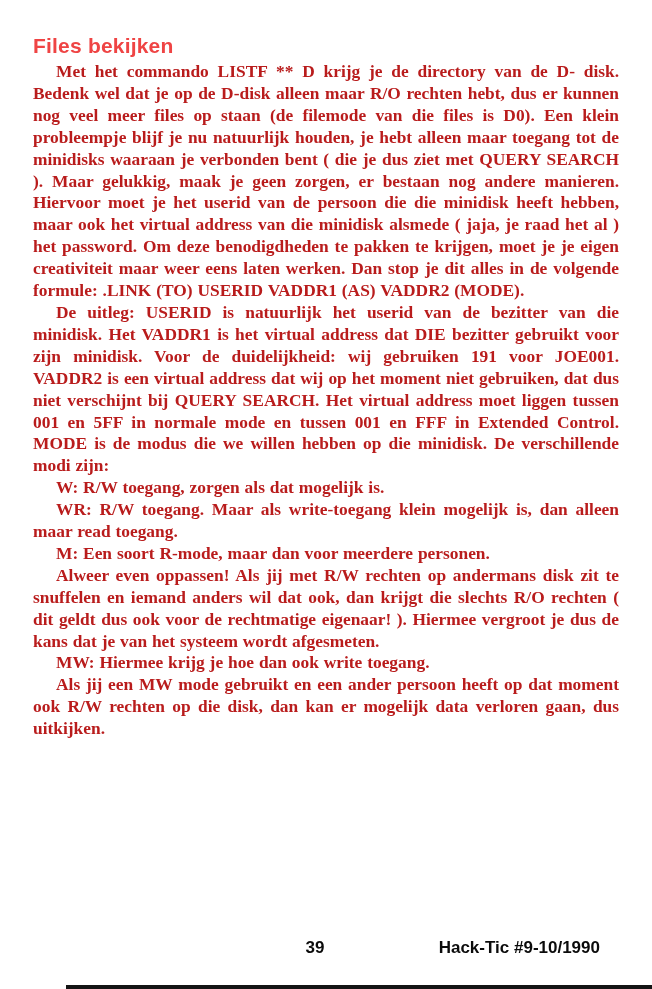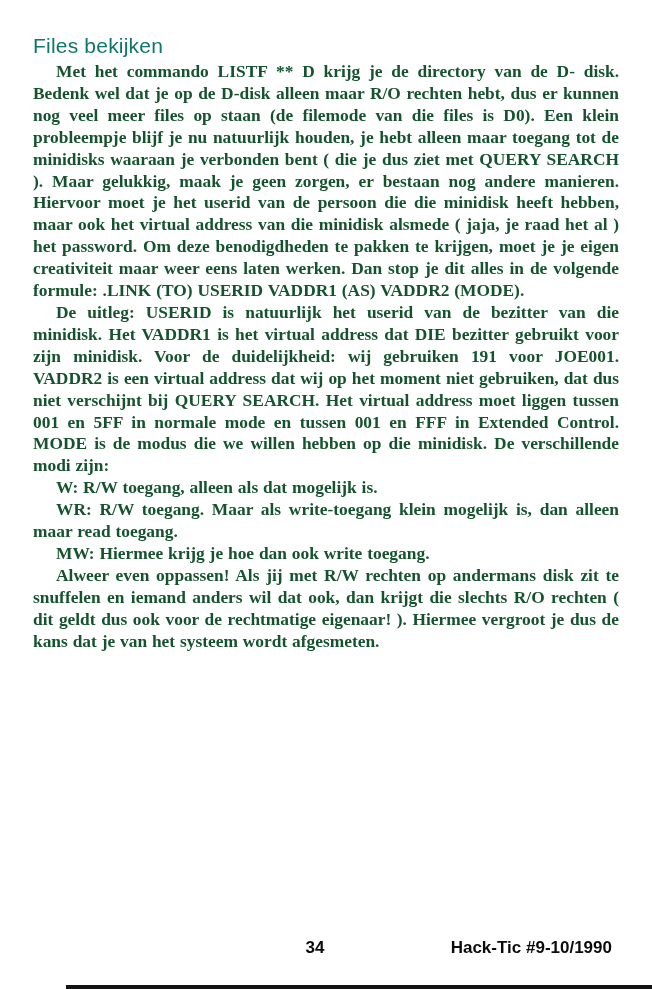--- a/index.html
+++ b/index.html
@@ -18,52 +18,52 @@
   .content {
     position: absolute;
     left: 33px;
     top: 34px;
     width: 586px;
     color: #0b0b0b;
   }
   .title {
     font-family: "Liberation Sans", sans-serif;
     font-size: 21px;
-    font-weight: 400;
+    font-weight: 700;
     letter-spacing: 0.2px;
     margin: 0 0 3px 0;
-    color: #0f766e;
+    color: #ef4444;
   }
   .body-par {
     font-size: 17.4px;
     font-weight: 700;
     line-height: 21.9px;
     text-align: justify;
     text-indent: 23px;
     margin: 0;
     word-spacing: 0.5px;
     hyphens: auto;
     -webkit-hyphens: auto;
-    color: #14532d;
+    color: #b91c1c;
   }
   .footer-pagenum {
     position: absolute;
     top: 938px;
     left: 282px;
     width: 66px;
     text-align: center;
     font-family: "Liberation Sans", sans-serif;
     font-weight: 800;
     font-size: 17px;
     color: #0b0b0b;
   }
   .footer-issue {
     position: absolute;
     top: 938px;
-    right: 40px;
+    right: 52px;
     font-family: "Liberation Sans", sans-serif;
     font-weight: 800;
     font-size: 17px;
     color: #0b0b0b;
   }
   .scan-edge {
     position: absolute;
     left: 66px;
     right: 0;
     bottom: 0;
@@ -72,24 +72,26 @@
   }
 </style>
 </head>
 <body>
 
 <div class="page">
   <div class="content">
     <h1 class="title">Files bekijken</h1>
     <p class="body-par">Met het commando LISTF ** D krijg je de directory van de D- disk. Bedenk wel dat je op de D-disk alleen maar R/O rechten hebt, dus er kunnen nog veel meer files op staan (de filemode van die files is D0). Een klein probleempje blijf je nu natuurlijk houden, je hebt alleen maar toegang tot de minidisks waaraan je verbonden bent ( die je dus ziet met QUERY SEARCH ). Maar gelukkig, maak je geen zorgen, er bestaan nog andere manieren. Hiervoor moet je het userid van de persoon die die minidisk heeft hebben, maar ook het virtual address van die minidisk alsmede ( jaja, je raad het al ) het password. Om deze benodigdheden te pakken te krijgen, moet je je eigen creativiteit maar weer eens laten werken. Dan stop je dit alles in de volgende formule: .LINK (TO) USERID VADDR1 (AS) VADDR2 (MODE).</p>
     <p class="body-par">De uitleg: USERID is natuurlijk het userid van de bezitter van die minidisk. Het VADDR1 is het virtual address dat DIE bezitter gebruikt voor zijn minidisk. Voor de duidelijkheid: wij gebruiken 191 voor JOE001. VADDR2 is een virtual address dat wij op het moment niet gebruiken, dat dus niet verschijnt bij QUERY SEARCH. Het virtual address moet liggen tussen 001 en 5FF in normale mode en tussen 001 en FFF in Extended Control. MODE is de modus die we willen hebben op die minidisk. De verschillende modi zijn:</p>
-    <p class="body-par">W: R/W toegang, alleen als dat mogelijk is.</p>
+    <p class="body-par">W: R/W toegang, zorgen als dat mogelijk is.</p>
     <p class="body-par">WR: R/W toegang. Maar als write-toegang klein mogelijk is, dan alleen maar read toegang.</p>
+    <p class="body-par">M: Een soort R-mode, maar dan voor meerdere personen.</p>
+    <p class="body-par">Alweer even oppassen! Als jij met R/W rechten op andermans disk zit te snuffelen en iemand anders wil dat ook, dan krijgt die slechts R/O rechten ( dit geldt dus ook voor de rechtmatige eigenaar! ). Hiermee vergroot je dus de kans dat je van het systeem wordt afgesmeten.</p>
     <p class="body-par">MW: Hiermee krijg je hoe dan ook write toegang.</p>
-    <p class="body-par">Alweer even oppassen! Als jij met R/W rechten op andermans disk zit te snuffelen en iemand anders wil dat ook, dan krijgt die slechts R/O rechten ( dit geldt dus ook voor de rechtmatige eigenaar! ). Hiermee vergroot je dus de kans dat je van het systeem wordt afgesmeten.</p>
+    <p class="body-par">Als jij een MW mode gebruikt en een ander persoon heeft op dat moment ook R/W rechten op die disk, dan kan er mogelijk data verloren gaan, dus uitkijken.</p>
   </div>
 
-  <div class="footer-pagenum">34</div>
+  <div class="footer-pagenum">39</div>
 
   <div class="footer-issue">Hack-Tic #9-10/1990</div>
 
   <div class="scan-edge"></div>
 </div>
 
 </body></html>

